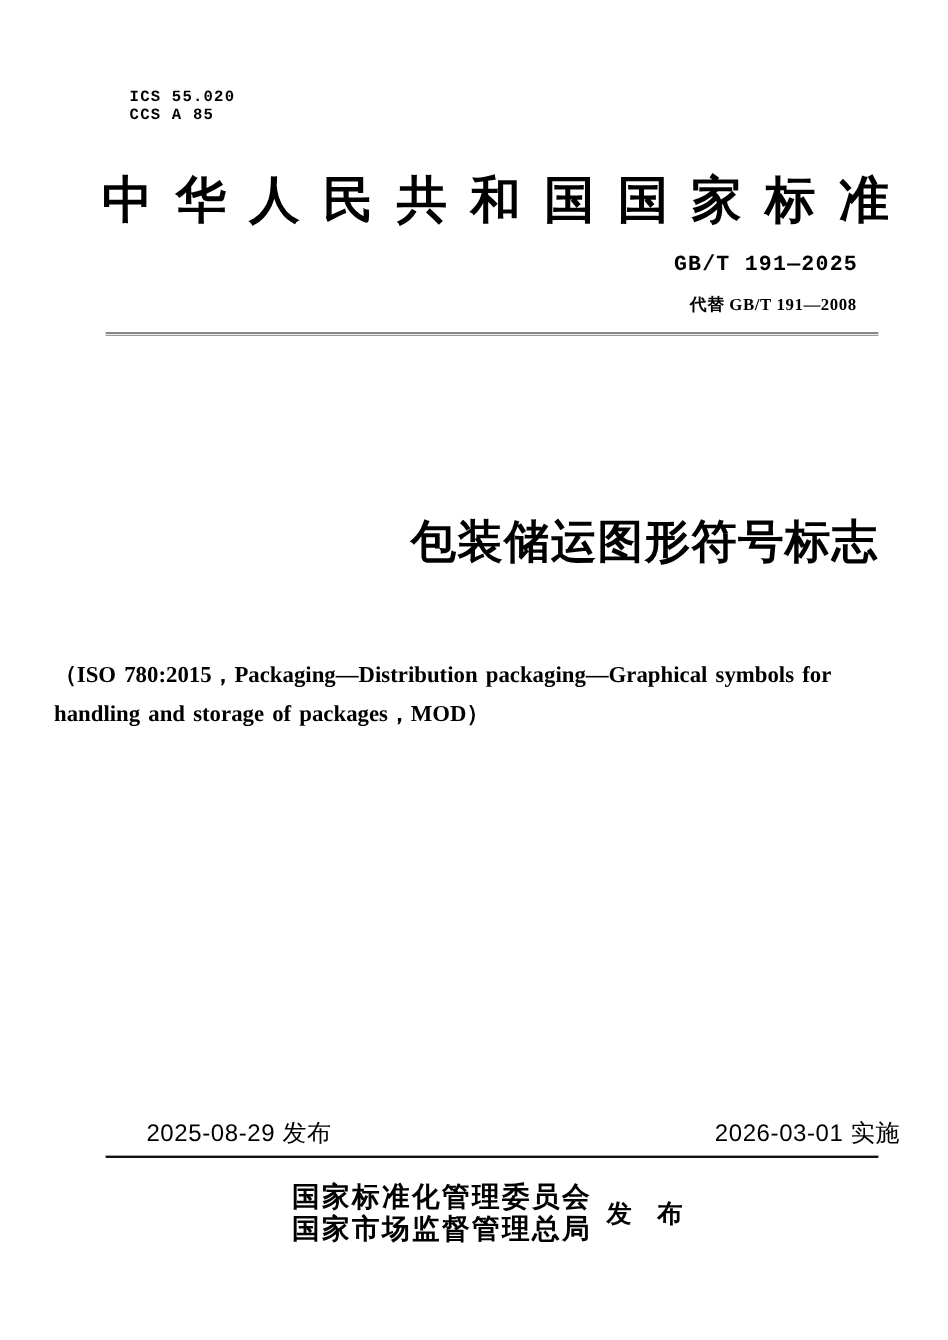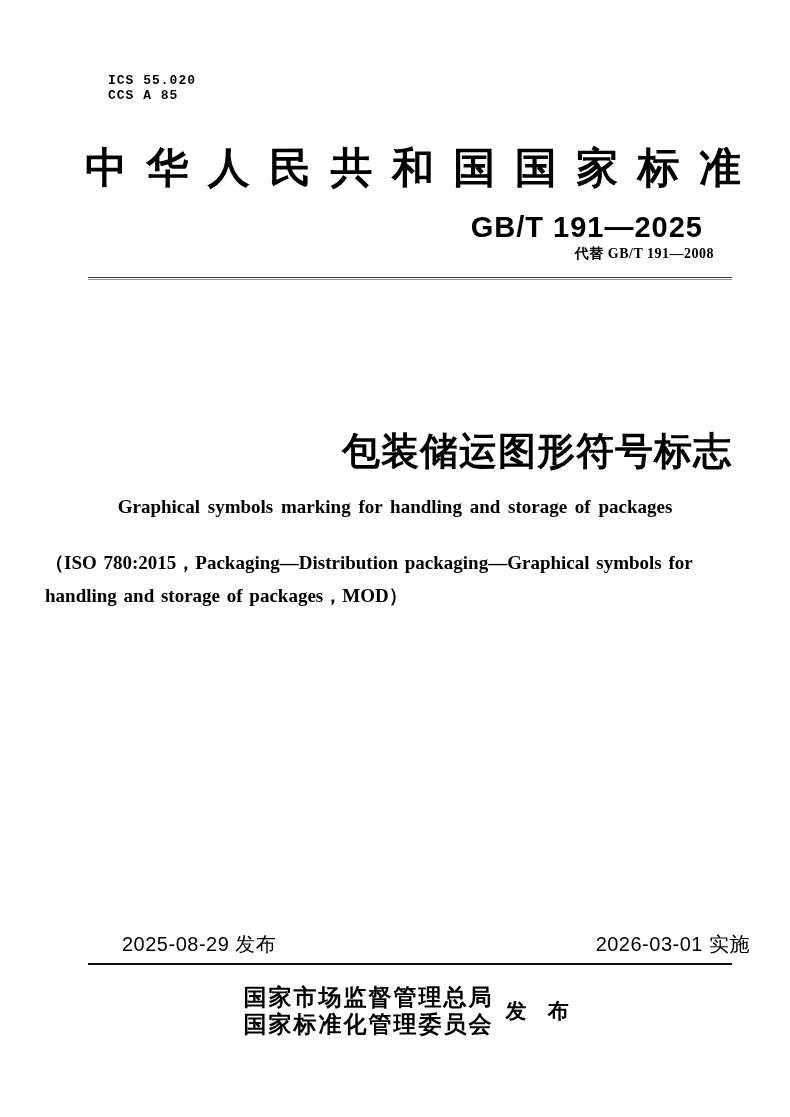--- a/index.html
+++ b/index.html
@@ -25,23 +25,23 @@
 
   .heading {
     position: absolute; left: 85px; top: 146px; width: 656px;
     display: flex; justify-content: space-between;
     font-family: "Liberation Serif", serif;
     font-weight: bold; font-size: 42px; line-height: 44px;
     white-space: nowrap;
   }
 
   .std-number {
-    position: absolute; right: 87px; top: 211px;
-    font-weight: bold; font-size: 29px; letter-spacing: 1px;
-    font-family: Liberation Sans, sans-serif;
+    position: absolute; right: 75px; top: 211px;
+    font-weight: bold; font-size: 18px; letter-spacing: 1px;
+    font-family: Liberation Mono, monospace;
   }
   .replaces {
     position: absolute; right: 76px; top: 245px;
     font-weight: bold; font-size: 14px; letter-spacing: 0.5px;
     font-family: "Liberation Serif", serif;
   }
 
   .rule-top {
     position: absolute; left: 88px; top: 277px; width: 644px; height: 3px;
     border-top: 1px solid #3c3c3c; border-bottom: 1px solid #9a9a9a;
@@ -121,35 +121,34 @@
     </div>
 
   <div class="std-number">GB/T 191—2025</div>
 
   <div class="replaces">代替 GB/T 191—2008</div>
 
   <div class="rule-top"></div>
 
   <div class="title-zh">包装储运图形符号标志</div>
 
-  <div class="title-en">Graphical symbols marking for handling and storage of packages</div>
 
   <div class="iso-ref">
     <div>（ISO 780:2015，Packaging—Distribution packaging—Graphical symbols for</div>
     <div>handling and storage of packages，MOD）</div>
   </div>
 
   <div class="dates-row">
     <span>2025-08-29 发布</span>
     <span>2026-03-01 实施</span>
   </div>
 
   <div class="rule-bottom"></div>
 
   <div class="publisher-row">
     <div class="publisher-names">
+      <div>国家标准化管理委员会</div>
       <div>国家市场监督管理总局</div>
-      <div>国家标准化管理委员会</div>
     </div>
     <span class="publish-label">发 布</span>
   </div>
 
 </div>
 
 </body></html>

